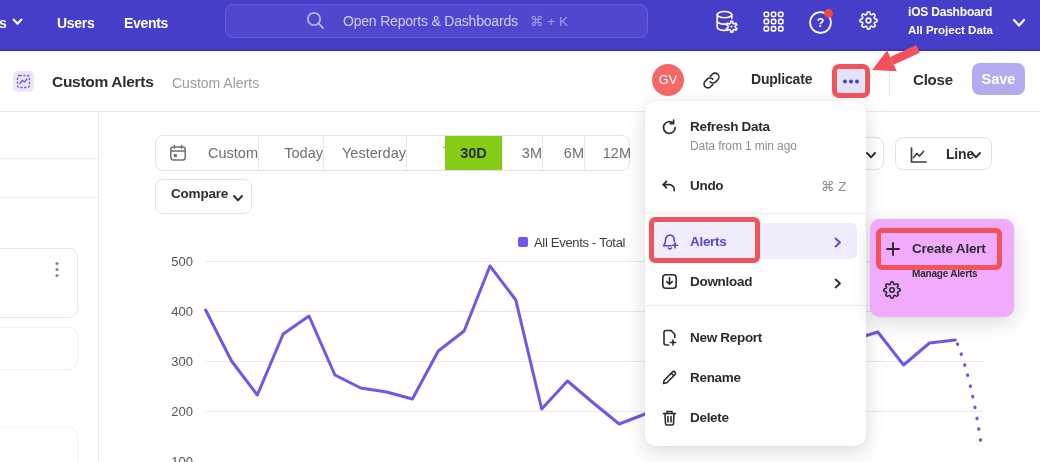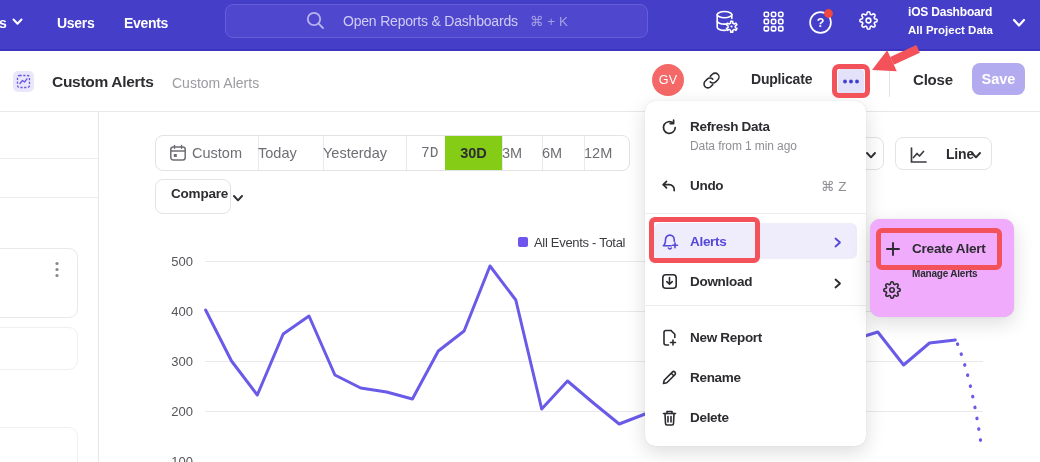--- a/index.html
+++ b/index.html
@@ -29,24 +29,24 @@
     line-height:32px; letter-spacing:.3px; }
   #sidebar-line { position:absolute; left:98px; top:112px; width:1px; height:350px; background:#e7e7e9; z-index:2;}
   .side-h { position:absolute; left:0; height:1px; background:#ececee; width:98px; z-index:2;}
   .side-card { position:absolute; left:-22px; width:100px; background:#fff;
     border:1px solid #e8e8ea; border-radius:9px; z-index:2;}
   
   #seg { position:absolute; left:155px; top:135px; width:475px; height:36px;
     border:1px solid #e3e3e6; border-radius:8px; background:#fff; z-index:3; }
   .seg-d { position:absolute; top:0; width:1px; height:34px; background:#e9e9eb; }
   .seg-t { position:absolute; top:0; height:34px; line-height:34px; font-size:14.5px;
-    color:#6e6e74; text-align:left; }
+    color:#6e6e74; text-align:right; }
   #seg30 { position:absolute; left:289px; top:0; width:57px; height:34px; background:#84cc16;
     color:#2d2d32; font-weight:700; text-align:center; line-height:34px; font-size:14.5px;}
-  #compare { position:absolute; left:155px; top:179px; width:76px; height:35px;
+  #compare { position:absolute; left:155px; top:179px; width:97px; height:35px;
     border:1px solid #e3e3e6; border-radius:8px; background:#fff; z-index:3;
     font-size:13.5px; font-weight:700; letter-spacing:-0.2px; color:#2d2d32; }
   #partialbtn { position:absolute; left:840px; top:137px; width:44px; height:33px;
     border:1px solid #e3e3e6; border-radius:8px; background:#fff; z-index:3; }
   #linebtn { position:absolute; left:895px; top:137px; width:97px; height:33px;
     border:1px solid #e3e3e6; border-radius:8px; background:#fff; z-index:3;
     font-size:14px; font-weight:700; letter-spacing:-0.2px; color:#2d2d32; }
   
   #legend-sq { position:absolute; left:518px; top:237px; width:10px; height:10px;
     background:#6f55ee; border-radius:2px; }

